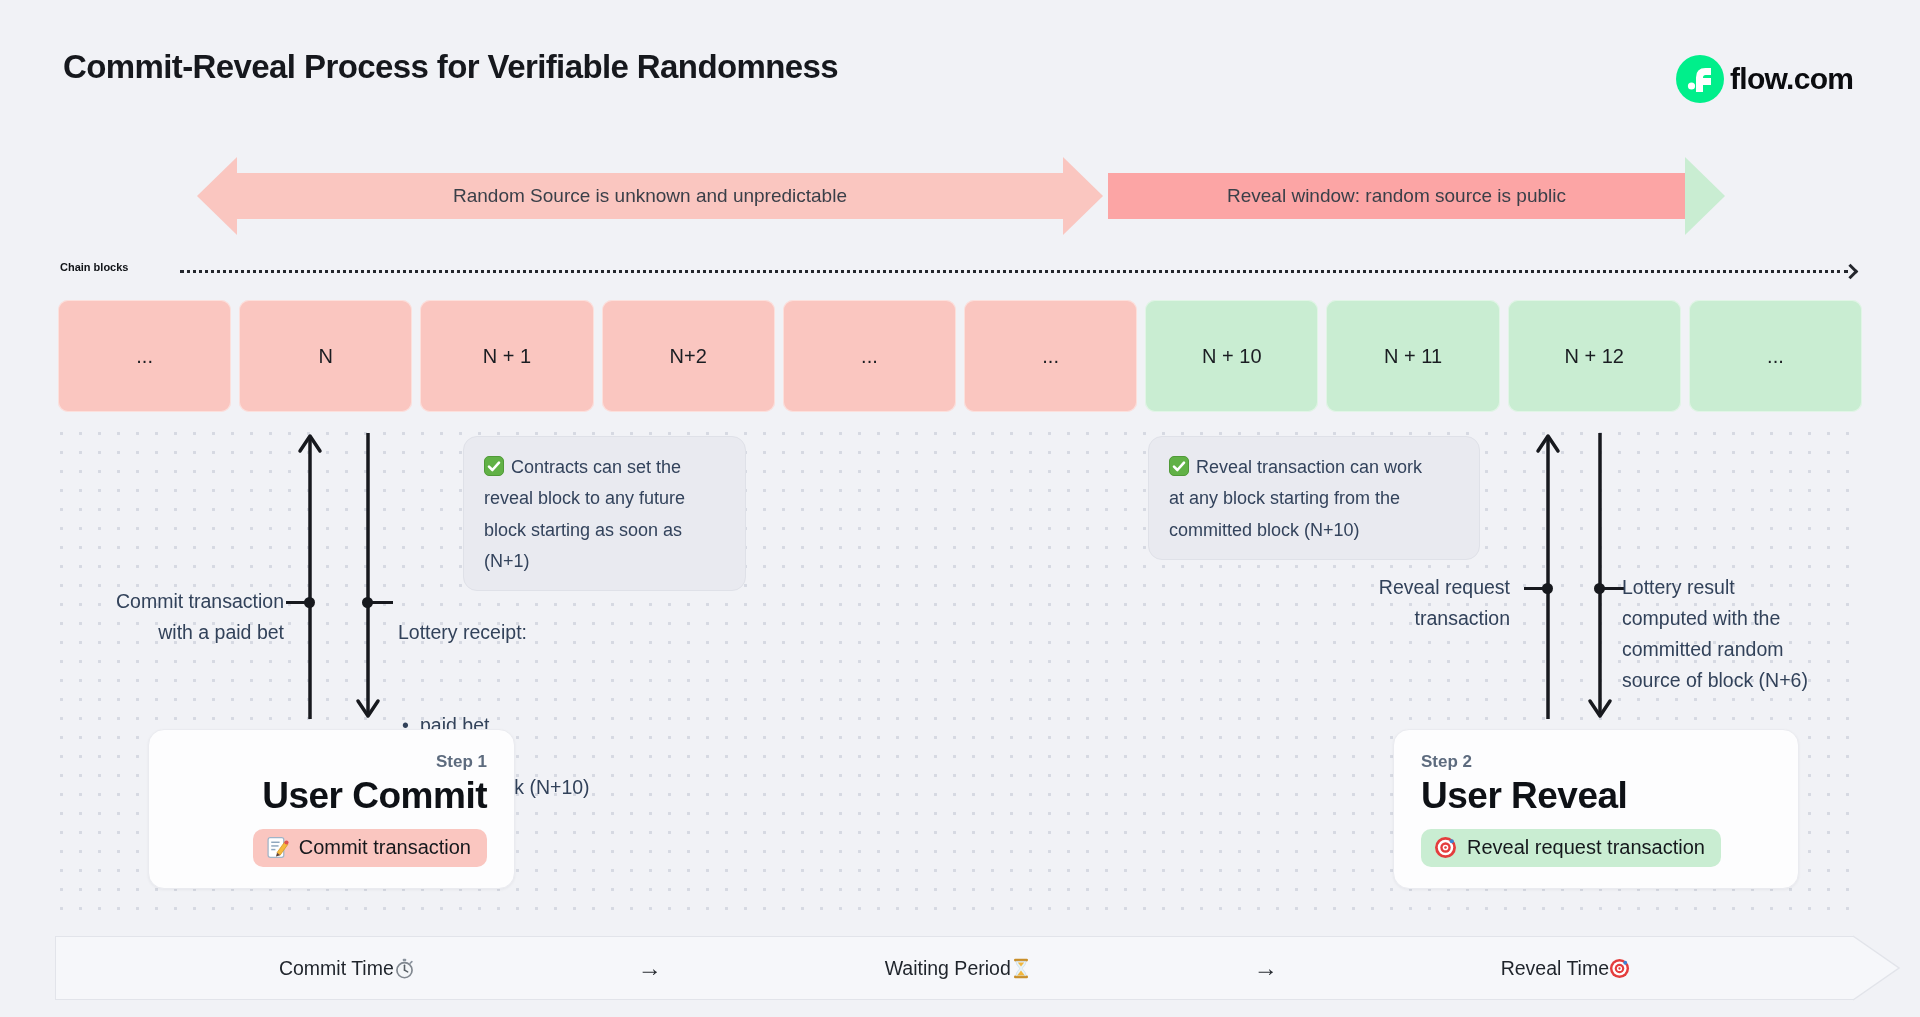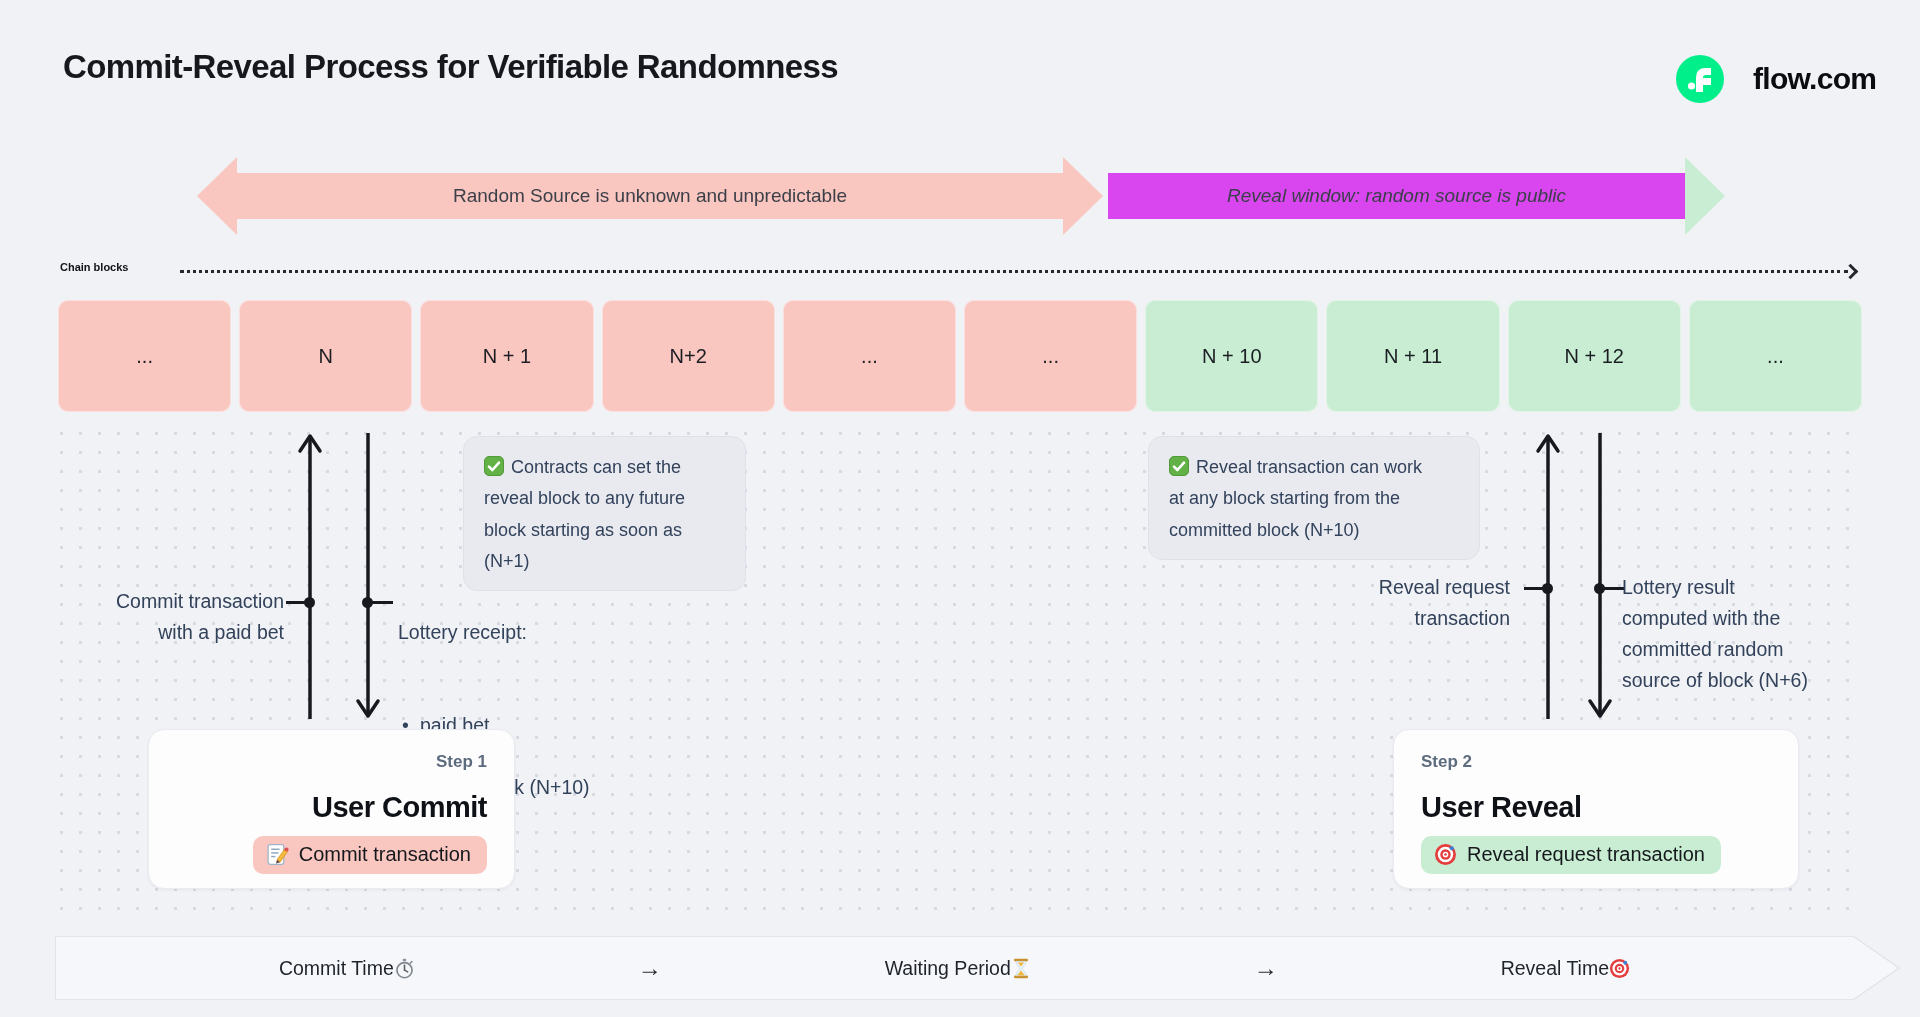--- a/index.html
+++ b/index.html
@@ -9,38 +9,38 @@
 
   
   .dot-pattern { position:absolute; left:52px; top:424px; width:1812px; height:498px;
     background-image:radial-gradient(#d6d9e2 1.4px, transparent 1.6px);
     background-size:19px 19px; }
 
   
   .title { position:absolute; left:63px; top:48px; font-size:33px; font-weight:700;
     letter-spacing:-0.6px; color:#16181d; }
   .brand { position:absolute; left:1676px; top:54px; height:50px; display:flex;
-    align-items:center; gap:29px; cursor:pointer; }
+    align-items:center; gap:6px; cursor:pointer; }
   .brand-name { font-size:30px; font-weight:800; color:#0b0c0f; letter-spacing:-0.7px; }
 
   
   .band { position:absolute; top:157px; height:78px; }
   .band-body { position:absolute; top:16px; height:46px; display:flex; align-items:center;
     justify-content:center; }
   .band-label { font-size:19px; color:#3a3f48; }
   .band.commit { left:197px; width:906px; }
   .band.commit .band-body { left:40px; right:40px; background:#fac6c0; }
   .band.commit .head-left { position:absolute; left:0; top:0; width:0; height:0;
     border-top:39px solid transparent; border-bottom:39px solid transparent;
     border-right:40px solid #fac6c0; }
   .band.commit .head-right { position:absolute; right:0; top:0; width:0; height:0;
     border-top:39px solid transparent; border-bottom:39px solid transparent;
     border-left:40px solid #fac6c0; }
   .band.reveal { left:1108px; width:617px; }
-  .band.reveal .band-body { left:0; right:40px; background:#d946ef;font-style:italic; }
+  .band.reveal .band-body { left:0; right:40px; background:#fca5a5; }
   .band.reveal .head-right { position:absolute; right:0; top:0; width:0; height:0;
     border-top:39px solid transparent; border-bottom:39px solid transparent;
     border-left:40px solid #c9edd2; }
 
   
   .chain-label { position:absolute; left:60px; top:261px; font-size:11px; font-weight:700;
     color:#0f1216; }
   .chain-dots { position:absolute; left:180px; top:270px; width:1668px; height:0;
     border-top:3px dotted #24272d; }
   .chain-arrowhead { position:absolute; left:1845px; top:266px; width:11px; height:11px;
@@ -79,22 +79,22 @@
   #co-receipt li::before { content:"•"; position:absolute; left:4px; }
   #co-reveal-tx { left:1318px; width:192px; top:572px; text-align:right; }
   #co-lottery-result { left:1622px; width:214px; top:572px; }
 
   
   .step-card { position:absolute; top:729px; background:#fdfdfe; border:1px solid #eaebf0;
     border-radius:16px; box-shadow:0 1px 3px rgba(20,24,40,0.05); padding:22px 27px; }
   #step1 { left:148px; width:367px; height:160px;text-align:right; }
   #step2 { left:1393px; width:406px; height:160px; }
   .step-eyebrow { font-size:17px; font-weight:700; color:#5d6b7e; }
-  .step-title { font-size:29px; font-weight:800; color:#0e1116; letter-spacing:-0.5px;
-    margin-top:19px; }
+  .step-title { font-size:37px; font-weight:800; color:#0e1116; letter-spacing:-0.5px;
+    margin-top:3px; }
   .step-pill { display:inline-flex; align-items:center; gap:10px; margin-top:12px;
     border-radius:10px; padding:7px 16px 8px 13px; font-size:20px; color:#15181c; }
   .step-pill.commit { background:#fac6c0; }
   .step-pill.reveal { background:#c9edd2; }
 
   
   .timeline { position:absolute; left:55px; top:936px; width:1798px; height:64px;
     background:#f6f7fa; border:1px solid #e2e4ea; border-right:none;
     display:flex; justify-content:space-evenly; align-items:center; }
   .tl-item { display:flex; align-items:center; font-size:19.5px; color:#1f242b; }

